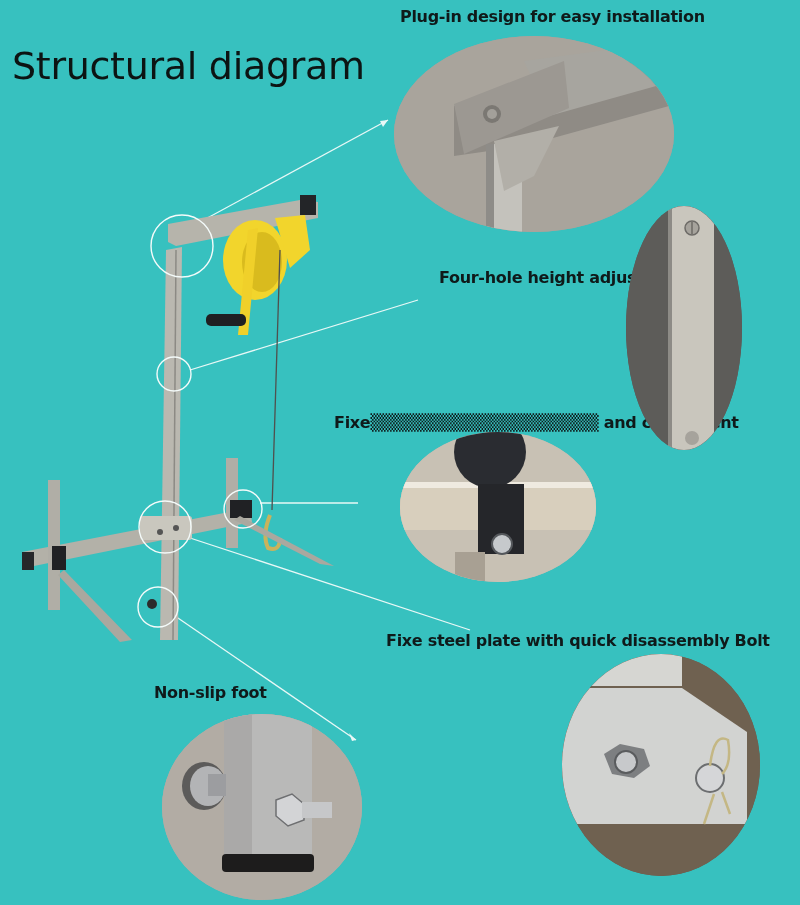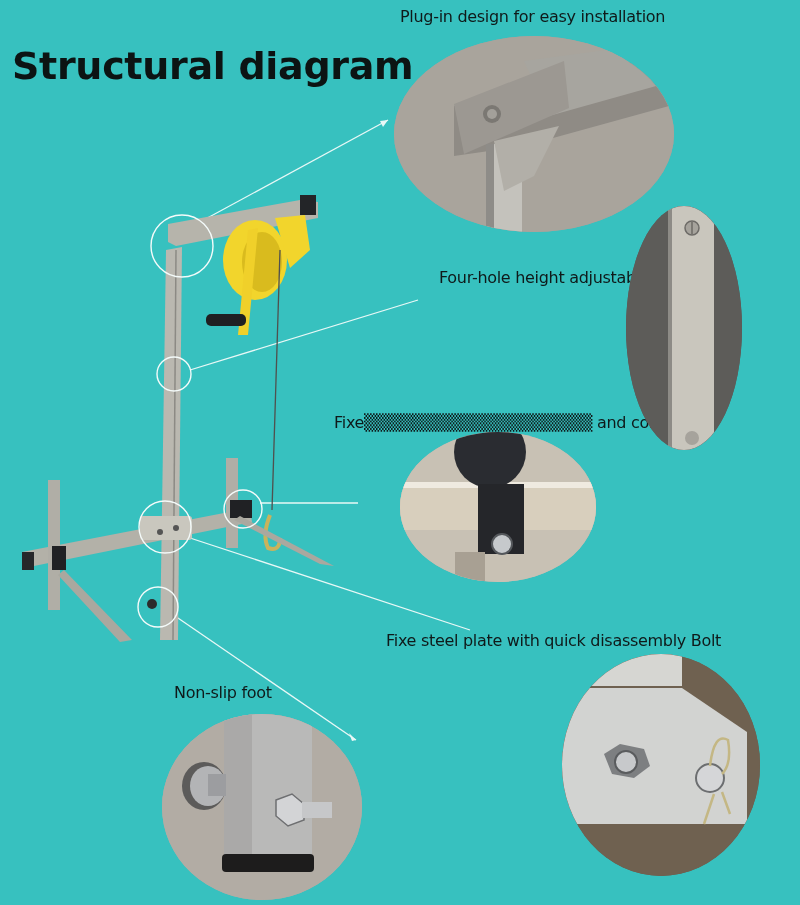--- a/index.html
+++ b/index.html
@@ -1,32 +1,32 @@
 <!DOCTYPE html>
 <html><head>
 <meta charset="utf-8">
 <style>
   html,body{margin:0;padding:0;}
   body{width:800px;height:905px;position:relative;overflow:hidden;background:#37c1bf;font-family:"DejaVu Sans","Liberation Sans",sans-serif;}
   .abs{position:absolute;}
-  .title{left:12px;top:44px;font-size:38px;font-weight:bold;color:#0c1413;letter-spacing:-0.3px;font-family:"DejaVu Sans",sans-serif;}
-  .label{font-size:16px;font-weight:normal;color:#0f1a1a;white-space:nowrap;font-family:"DejaVu Sans",sans-serif;letter-spacing:-0.3px;}
+  .title{left:12px;top:44px;font-size:38px;font-weight:normal;color:#0c1413;letter-spacing:-0.3px;font-family:"DejaVu Sans",sans-serif;}
+  .label{font-size:16px;font-weight:bold;color:#0f1a1a;white-space:nowrap;font-family:"DejaVu Sans",sans-serif;letter-spacing:-0.3px;}
   .ellipse{position:absolute;overflow:hidden;border-radius:50%;}
   svg{display:block;}
 </style>
 </head>
 <body>
 
 <div class="abs title">Structural diagram</div>
 
 <div class="abs label" style="left:400px;top:7px;">Plug-in design for easy installation</div>
 <div class="abs label" style="left:439px;top:268px;">Four-hole height adjustable</div>
 <div class="abs label" style="left:334px;top:413px;">Fixe▒▒▒▒▒▒▒▒▒▒▒▒▒▒▒▒▒▒▒ and convenient</div>
 <div class="abs label" style="left:386px;top:631px;">Fixe steel plate with quick disassembly Bolt</div>
-<div class="abs label" style="left:154px;top:683px;margin-left:20px;">Non-slip foot</div>
+<div class="abs label" style="left:154px;top:683px;">Non-slip foot</div>
 
 <div class="ellipse" style="left:394px;top:36px;width:280px;height:196px;background:#a7a29b;">
   <svg width="280" height="196" viewBox="0 0 280 196">
     <rect x="0" y="0" width="280" height="196" fill="#a9a49c"></rect>
     <polygon points="60,70 250,22 275,38 275,70 130,110 60,120" fill="#8f8b85"></polygon>
     <polygon points="130,25 280,5 280,45 155,80" fill="#a7a59f"></polygon>
     <polygon points="60,68 170,25 175,72 70,118" fill="#9c9892"></polygon>
     <rect x="92" y="108" width="36" height="96" fill="#c4c2bc"></rect>
     <rect x="92" y="108" width="8" height="96" fill="#8e8c88"></rect>
     <polygon points="100,105 165,90 140,140 110,155" fill="#b2afa8"></polygon>

